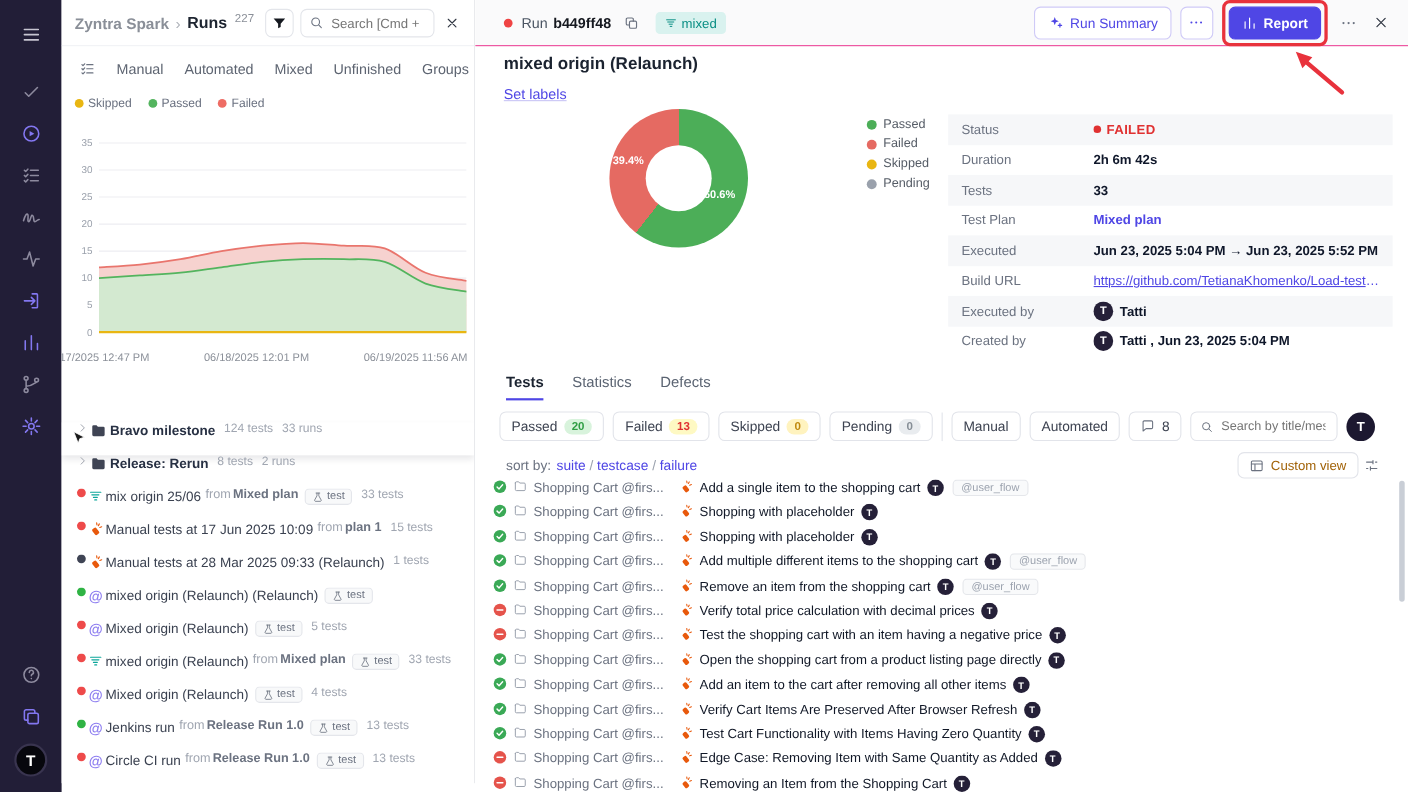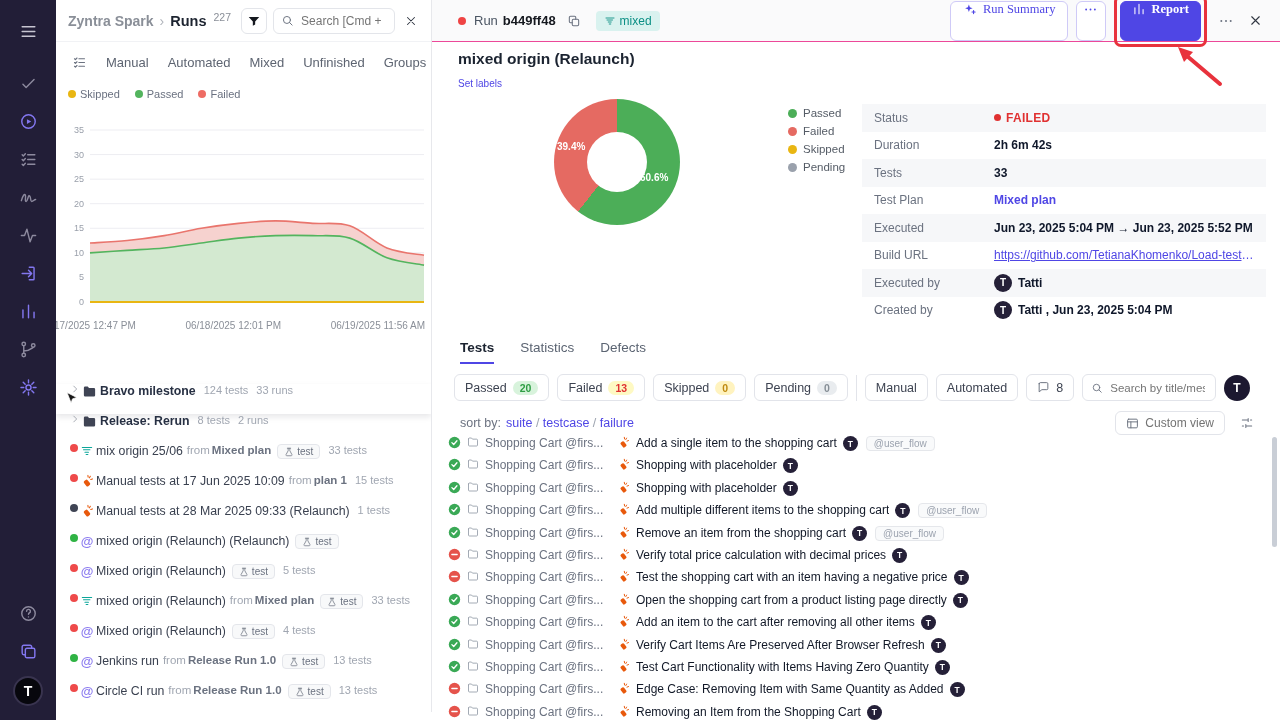--- a/index.html
+++ b/index.html
@@ -76,31 +76,31 @@
 
   
   #detail{position:absolute;left:432px;top:0;width:848px;height:720px;background:#fff;overflow:hidden}
   .dh{position:absolute;top:0;left:0;right:0;height:42px;background:#fafafb;border-bottom:1px solid #ec4899;
     display:flex;align-items:center;gap:8px;padding:0 14px 0 26px}
   .run-dot{width:8px;height:8px;border-radius:50%;background:#ef4444}
   .run-label{font-size:13px;color:#4b5563}
   .run-id{font-size:13px;font-weight:bold;color:#15181f;margin-left:-3px}
   .badge-mixed{display:inline-flex;align-items:center;gap:4px;background:#d9f2ef;color:#0b8f85;
     border-radius:4px;padding:3px 8px;font-size:12px;margin-left:4px}
-  .btn{height:40px;border-radius:6px;font-size:12.5px;display:inline-flex;gap:6px;
-    padding:0 11px;cursor:pointer;font-family:Liberation Serif, serif}
+  .btn{height:30px;border-radius:6px;font-size:12.5px;display:inline-flex;align-items:center;gap:6px;
+    padding:0 11px;cursor:pointer;font-family:Liberation Sans, sans-serif}
   .btn-outline{border:1px solid #cfcaf7;color:var(--accent);background:#fff}
   .btn-sq{width:30px;padding:0;justify-content:center}
   .btn-primary{background:var(--accent);border:1px solid var(--accent);color:#fff;font-weight:bold}
   .report-wrap{position:relative;display:inline-flex;margin:0 6px}
   .report-wrap::after{content:"";position:absolute;inset:-6px -6px;border:3px solid var(--ann);
     border-radius:7px;pointer-events:none}
   .ann-arrow{position:absolute;right:50px;top:42px;pointer-events:none;z-index:20}
   .d-title{position:absolute;top:50px;left:26px;margin:0;font-size:15.5px;font-weight:bold;color:#1b2330}
-  .d-setlabels{position:absolute;top:78px;left:26px;font-size:10px;color:var(--accent);cursor:pointer;text-decoration-color:#c9c5f6}
+  .d-setlabels{position:absolute;top:78px;left:26px;font-size:13px;color:var(--accent);cursor:pointer;text-decoration:underline;text-decoration-color:#c9c5f6}
   .donut-wrap{position:absolute;top:99px;left:122px;width:126px;height:126px}
   .donut{width:126px;height:126px;border-radius:50%;position:relative}
   .donut::after{content:"";position:absolute;left:50%;top:50%;width:60px;height:60px;margin:-30px 0 0 -30px;
     border-radius:50%;background:#fff}
   .donut-label{position:absolute;font-size:10px;font-weight:bold;color:#fff;z-index:2}
   .lbl-failed{left:3px;top:42px}
   .lbl-passed{left:86px;top:73px}
   .donut-legend{position:absolute;top:107px;left:356px;display:flex;flex-direction:column;gap:6px;
     font-size:11.5px;color:#555c66}
   .donut-legend .legend-item{gap:6px}
@@ -130,21 +130,21 @@
   .chip-search{display:inline-flex;align-items:center;gap:5px;height:27px;border:1px solid #e2e4ea;
     border-radius:6px;padding:0 8px;width:142px}
   .chip-search input{border:none;outline:none;width:100%;font-size:11.5px;color:#374151;
     font-family:"Liberation Sans",sans-serif}
   .mini-avatar-lg{width:26px;height:26px;border-radius:50%;background:#1c1830;color:#fff;font-size:12px;
     font-weight:bold;display:inline-flex;align-items:center;justify-content:center;cursor:pointer;flex:none}
   .sort-row{position:absolute;top:411px;left:28px;right:26px;display:flex;align-items:center;
     font-size:12.5px;color:#6b7280;gap:5px}
   .sort-link{color:var(--accent);cursor:pointer}
   .sort-sep{color:#9ca3af}
-  .sort-row .chip-sm{margin-right:10px;color:#737373}
+  .sort-row .chip-sm{color:#a16207}
   .tests{position:absolute;top:436px;left:16px;right:20px;bottom:0;overflow:hidden}
   .test-row{display:flex;align-items:flex-start;height:22.4px;gap:6px;font-size:12px;white-space:nowrap;
     overflow:hidden;cursor:pointer}
   .suitefold{color:#9aa1ad}
   .suite-name{flex:0 0 126px;color:#6b7280;overflow:hidden;text-overflow:ellipsis}
   .test-title{color:#111827;font-weight:500;overflow:hidden;text-overflow:ellipsis}
   .tag-pill{border:1px solid #e5e7eb;background:#f9fafb;color:#9ca3af;font-size:10px;
     padding:1px 7px;border-radius:4px;margin-left:2px}
   .scroll-thumb{position:absolute;right:3px;top:437px;width:5px;height:110px;background:#c9ced6;
     border-radius:3px;cursor:pointer}

